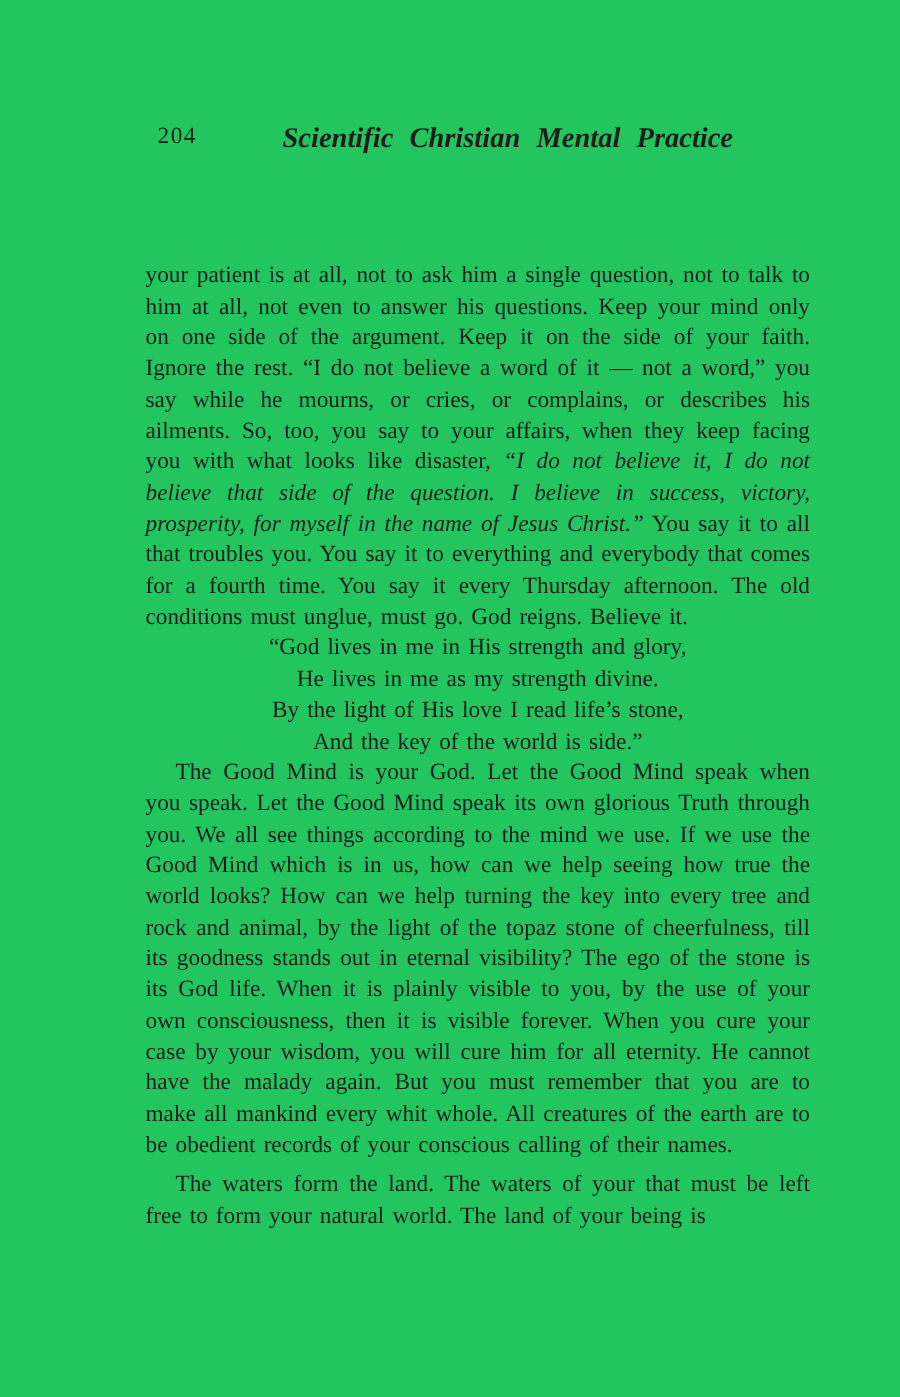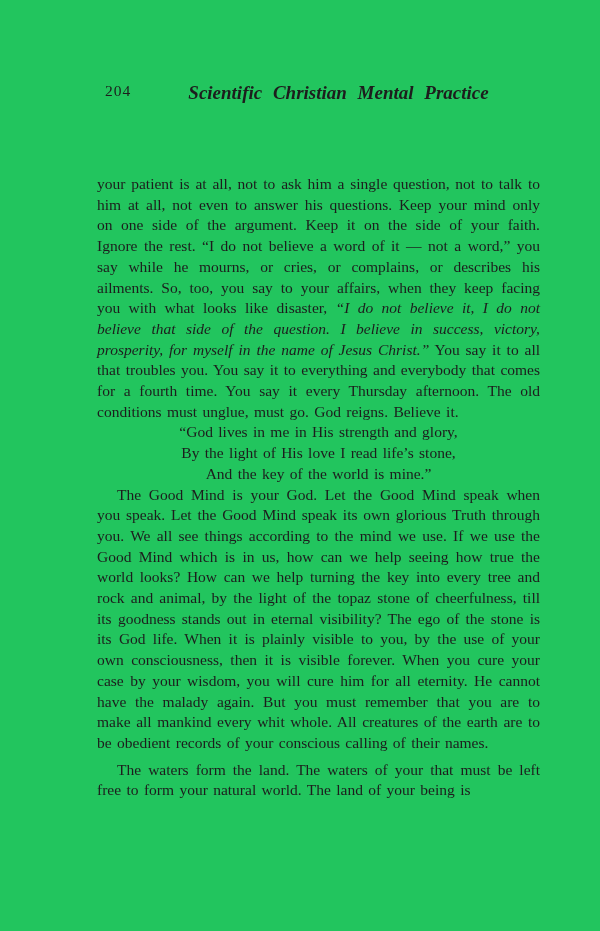--- a/index.html
+++ b/index.html
@@ -69,22 +69,23 @@
     <span class="page-number">204</span>
     <div class="header-title">Scientific Christian Mental Practice</div>
   </div>
 
   <div class="body-text">
 
     <p class="para"><span>your patient is at all, not to ask him a single question, not to talk to him at all, not even to answer his questions. Keep your mind only on one side of the argument. Keep it on the side of your faith. Ignore the rest. “I do not believe a word of it — not a word,” you say while he mourns, or cries, or complains, or describes his ailments. So, too, you say to your affairs, when they keep facing you with what looks like disaster, </span><span class="it">“I do not believe it, I do not believe that side of the question. I believe in success, victory, prosperity, for myself in the name of Jesus Christ.”</span><span> You say it to all that troubles you. You say it to everything and everybody that comes for a fourth time. You say it every Thursday afternoon. The old conditions must unglue, must go. God reigns. Believe it.</span></p>
 
     <div class="verse">
         <div class="verse-line">“God lives in me in His strength and glory,</div>
+        <div class="verse-line">He lives in me as my strength divine.</div>
         <div class="verse-line">By the light of His love I read life’s stone,</div>
-        <div class="verse-line">And the key of the world is mine.”</div>
+        <div class="verse-line">And the key of the world is side.”</div>
       </div>
 
     <p class="para indent-first"><span>The Good Mind is your God. Let the Good Mind speak when you speak. Let the Good Mind speak its own glorious Truth through you. We all see things according to the mind we use. If we use the Good Mind which is in us, how can we help seeing how true the world looks? How can we help turning the key into every tree and rock and animal, by the light of the topaz stone of cheerfulness, till its goodness stands out in eternal visibility? The ego of the stone is its God life. When it is plainly visible to you, by the use of your own consciousness, then it is visible forever. When you cure your case by your wisdom, you will cure him for all eternity. He cannot have the malady again. But you must remember that you are to make all mankind every whit whole. All creatures of the earth are to be obedient records of your conscious calling of their names.</span></p>
 
     <p class="para indent-first gap-before"><span>The waters form the land. The waters of your that must be left free to form your natural world. The land of your being is</span></p>
 
   </div>
 
 </div>
 

